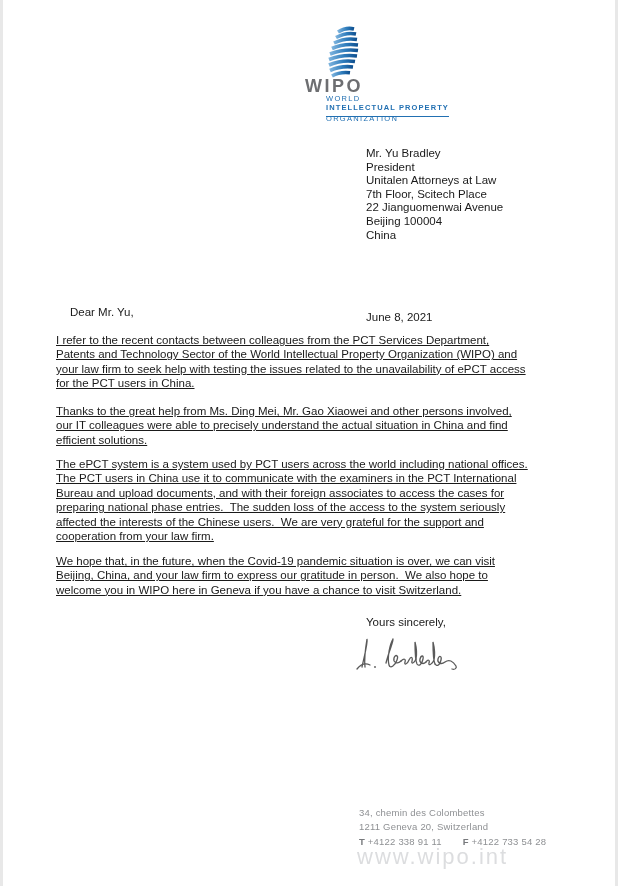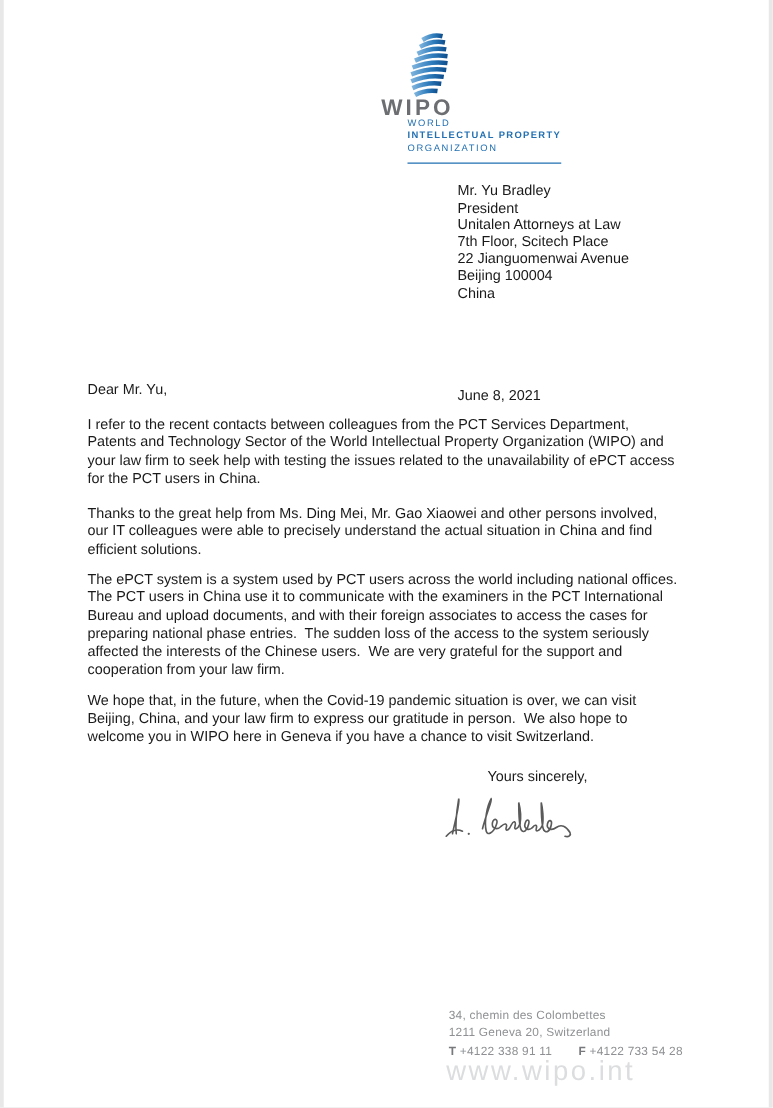--- a/index.html
+++ b/index.html
@@ -20,37 +20,37 @@
   .logo-icon { position: absolute; left: 320px; top: 26px; width: 38px; height: 53px; }
   .wordmark {
     position: absolute; left: 302px; top: 76px;
     font-size: 18px; font-weight: bold; letter-spacing: 2.5px;
     color: #6d6e71;
   }
   .logo-sub { position: absolute; left: 323px; color: #2270b2; }
   .logo-sub1 { top: 94px;  font-size: 7.5px; letter-spacing: 1.3px; font-weight: 500; }
   .logo-sub2 {
     top: 103px; font-size: 7.5px; letter-spacing: 1.1px; font-weight: bold;
-    border-bottom: 1.5px solid #2270b2; padding-bottom: 18px;
+    border-bottom: 1.5px solid #2270b2; padding-bottom: 4px;
   }
   .logo-sub3 { top: 114px; font-size: 7.5px; letter-spacing: 1.3px; font-weight: 500; }
 
   
   .txt { font-size: 11.5px; line-height: 14.4px; white-space: pre-wrap; }
 
   .recipient   { position: absolute; left: 363px; top: 147px; line-height: 13.6px; }
   .date        { position: absolute; left: 363px; top: 277px; margin-top: 33px; }
   .salutation  { position: absolute; left: 67px;  top: 305px; }
-  .para        { position: absolute; left: 67px;  width: 548px; }
+  .para        { position: absolute; left: 53px;  width: 548px; text-decoration: underline; }
   .p1 { top: 333px; }
   .p2 { top: 404px; }
   .p3 { top: 457px; }
   .p4 { top: 554px; }
 
-  .valediction { position: absolute; left: 363px; top: 615px; margin-left: 24px; }
+  .valediction { position: absolute; left: 363px; top: 615px; }
   .signature   { position: absolute; left: 350px; top: 633px; width: 118px; height: 44px; }
   .signer      { position: absolute; left: 363px; top: 680px; line-height: 13.6px; }
 
   
   .footer-block {
     position: absolute; left: 356px; top: 806px;
     font-size: 9.5px; line-height: 14.3px; color: #8e9093;
     letter-spacing: 0.2px;
   }
   .footer-block b { color: #77797c; }

